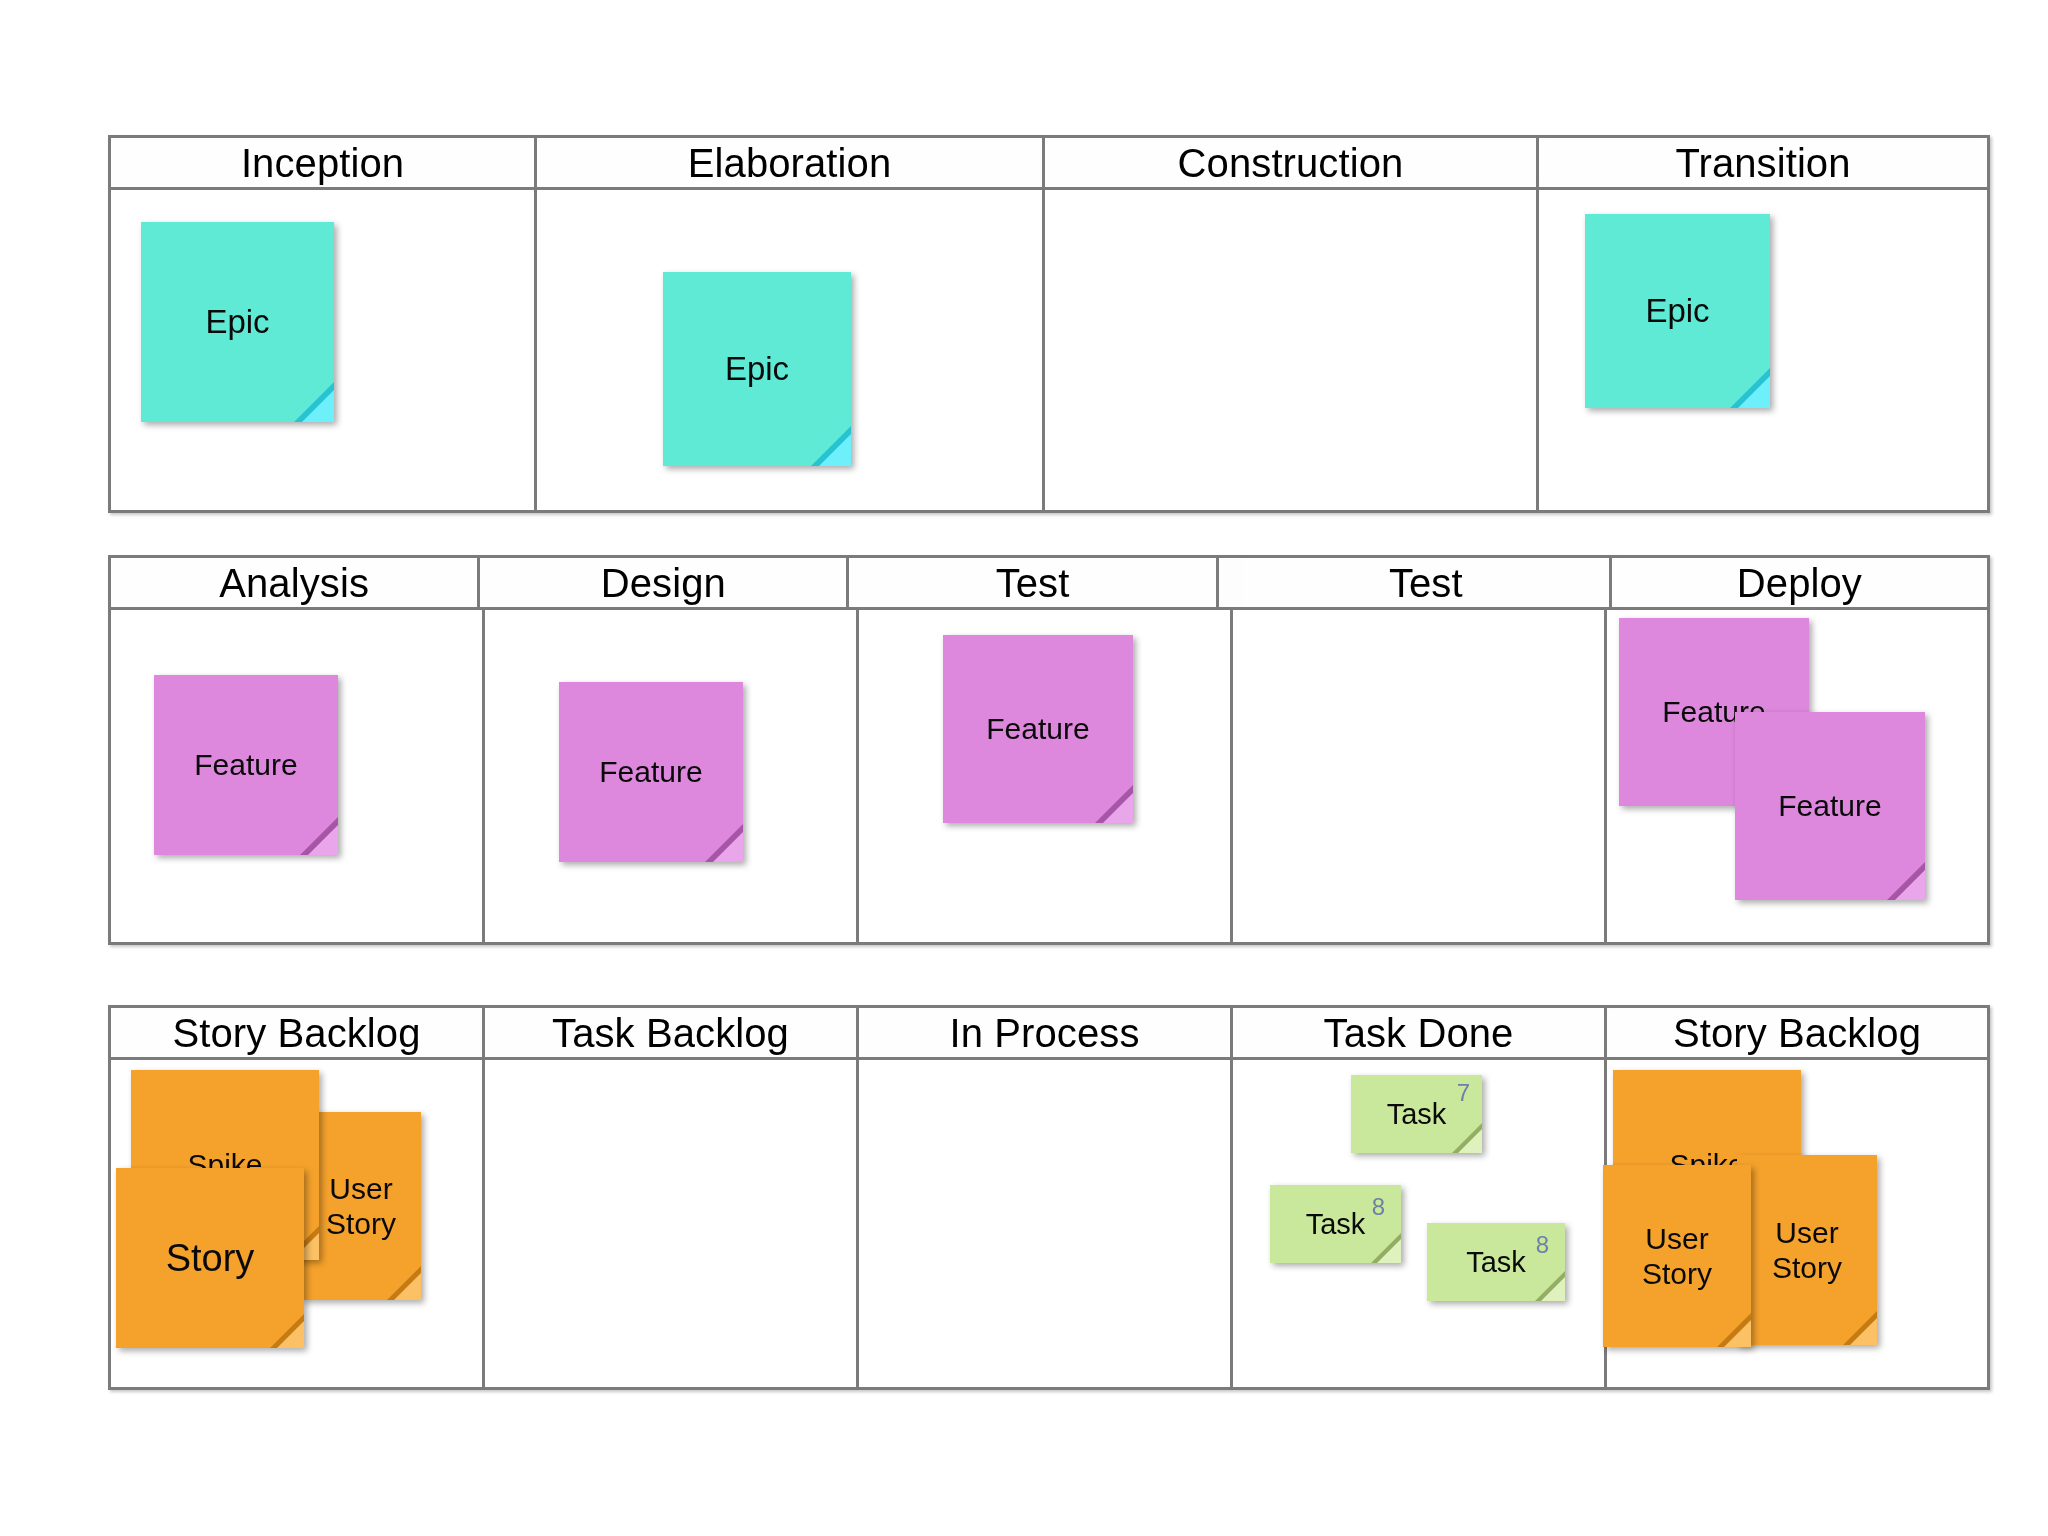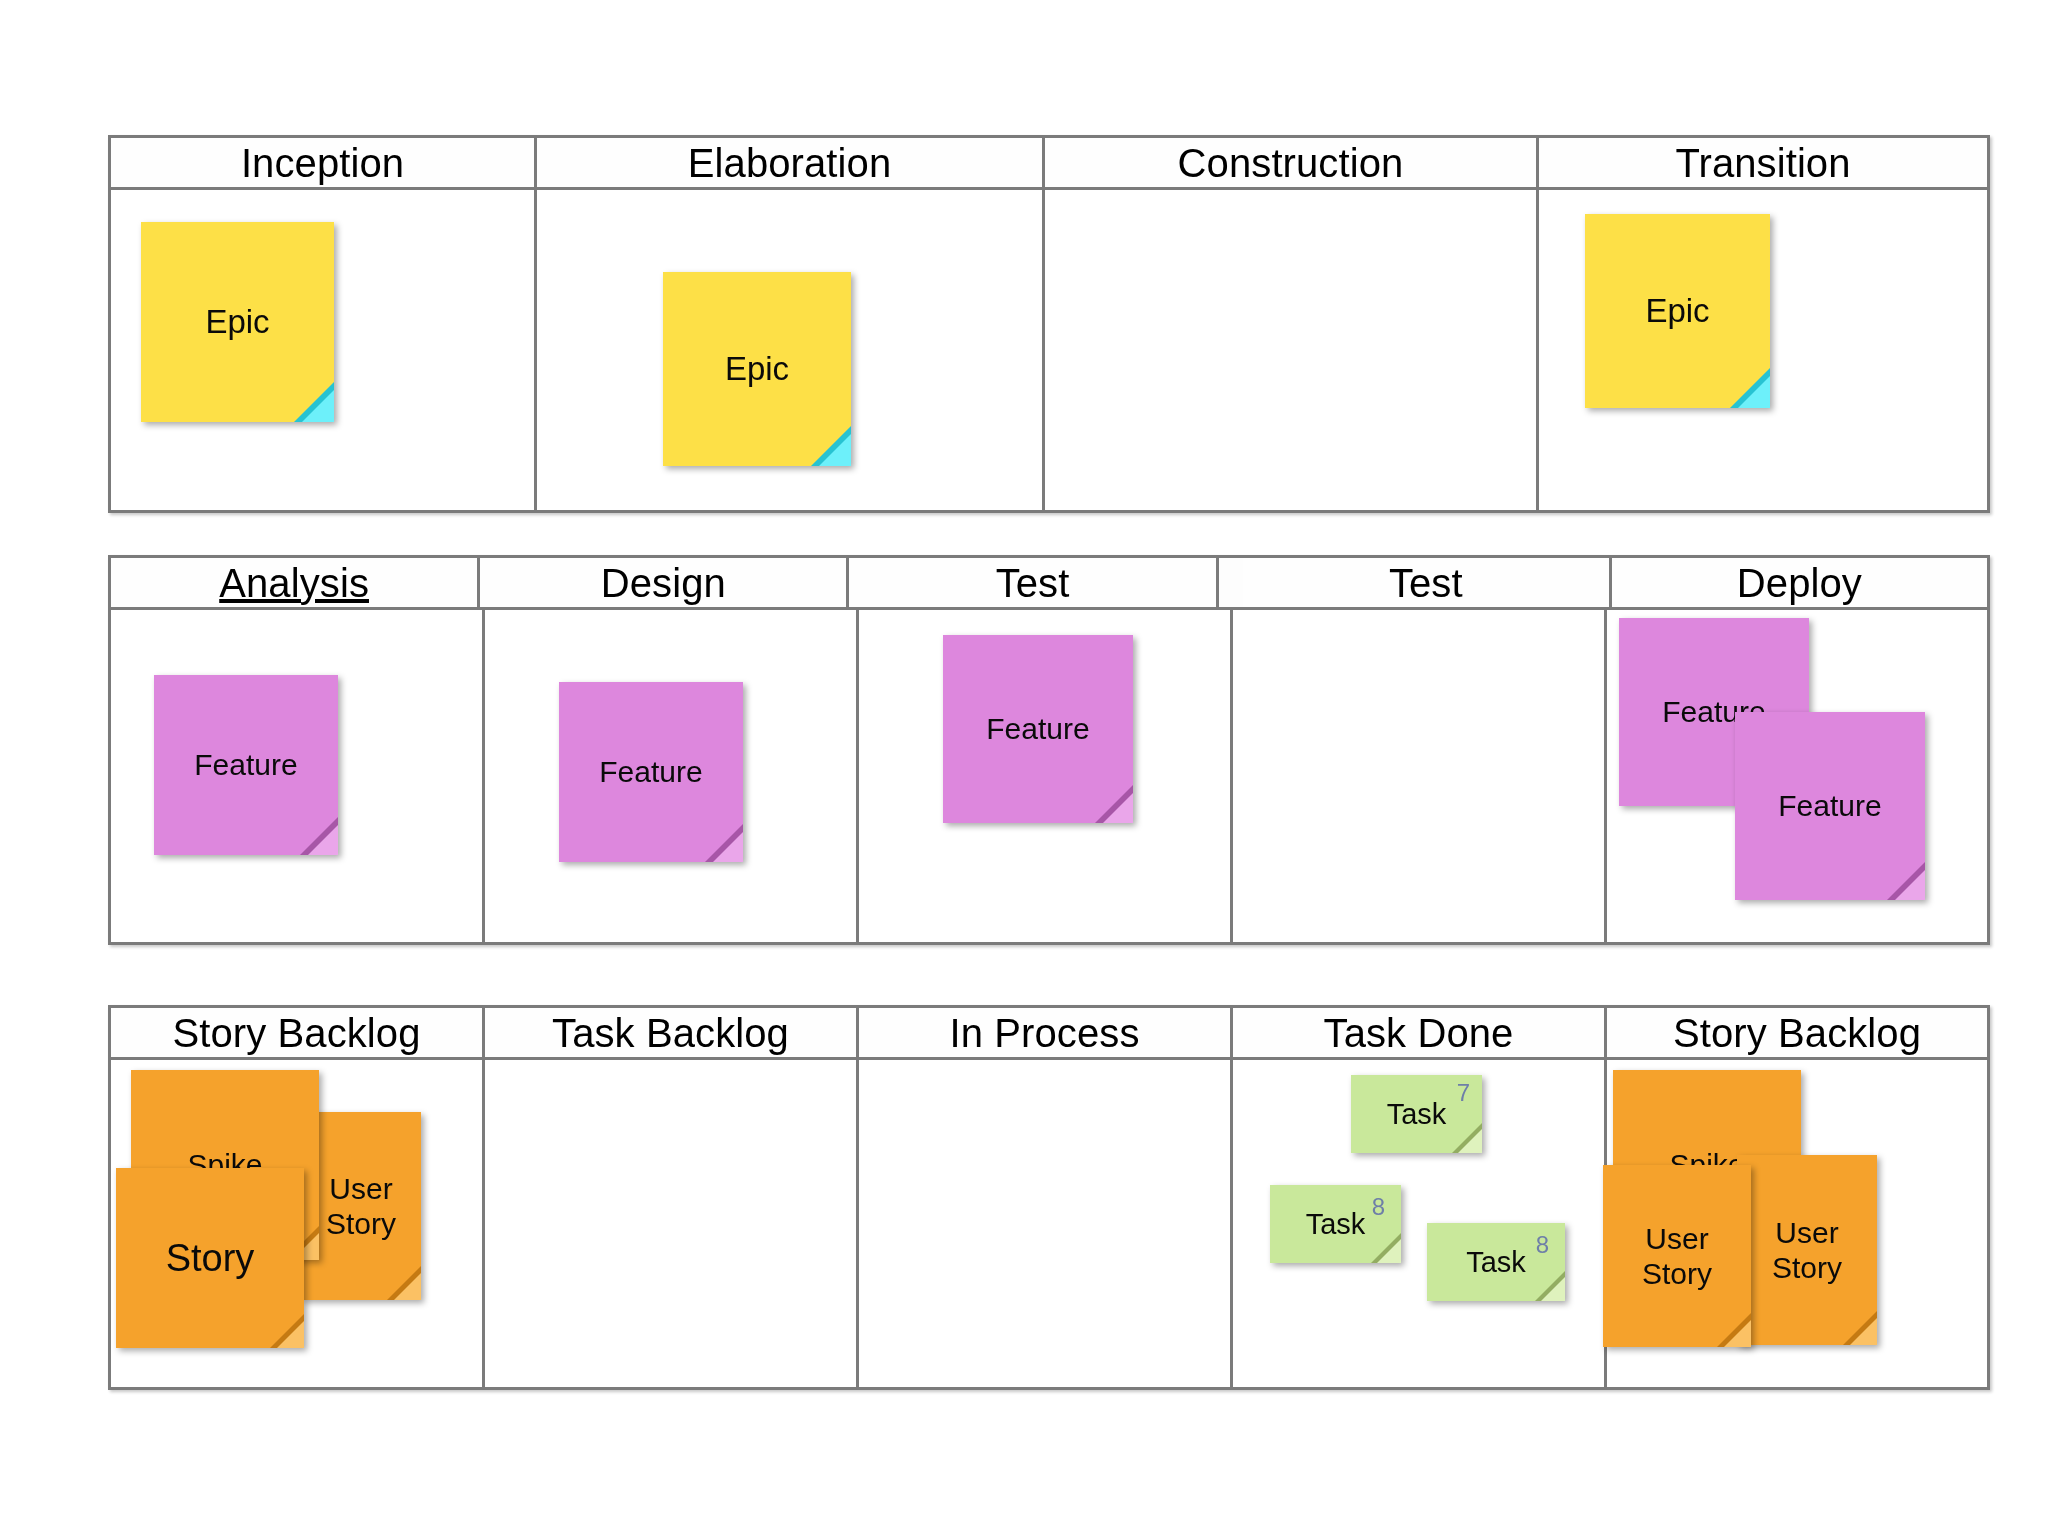--- a/index.html
+++ b/index.html
@@ -26,21 +26,21 @@
   .note{position:absolute;box-sizing:border-box;
         display:flex;align-items:center;justify-content:center;
         text-align:center;line-height:1.18;color:#0a0a0a;
         filter:drop-shadow(3px 3px 3px rgba(0,0,0,.33));}
   .note .txt{position:relative;z-index:3;padding:0 4px;}
   
   .note .fold{position:absolute;right:0;bottom:0;z-index:4;}
   .note .fold .tri{position:absolute;right:0;bottom:0;width:0;height:0;}
   .note .fold .flap{position:absolute;right:0;bottom:0;width:0;height:0;}
 
-  .cyan{background:#fde047;}
+  .cyan{background:#5eead4;}
   .orchid{background:#dd87dd;}
   .orange{background:#f5a22c;}
   .green{background:#c9e89b;}
 
   .note .sup{position:absolute;z-index:3;font-size:24px;color:#6e7fa8;}
 </style>
 </head>
 <body>
 
 <div class="lane" style="left:108px;top:135px;width:1882px;height:378px;">
@@ -81,21 +81,21 @@
           <span class="tri" style="border-left:40px solid transparent;border-bottom:40px solid #27c3d2;"></span>
           <span class="flap" style="border-left:32px solid transparent;border-bottom:32px solid #6df0fa;"></span>
         </span>
       </div>
     </div>
   </div>
 </div>
 
 <div class="lane" style="left:108px;top:555px;width:1882px;height:390px;">
   <div class="lane-head">
-    <div class="hcell" style="width:374px;text-decoration:underline;">Analysis</div>
+    <div class="hcell" style="width:374px;">Analysis</div>
     <div class="hcell" style="width:374px;">Design</div>
     <div class="hcell" style="width:374px;">Test</div>
     <div class="hcell" style="width:374px;margin-left:24px;">Test</div>
     <div class="hcell" style="width:380px;">Deploy</div>
   </div>
   <div class="lane-body" style="height:332px;">
 
     <div class="bcell" style="width:374px;">
       <div class="note orchid" style="left:43px;top:65px;width:184px;height:180px;font-size:30px;">
         <span class="txt">Feature</span>

